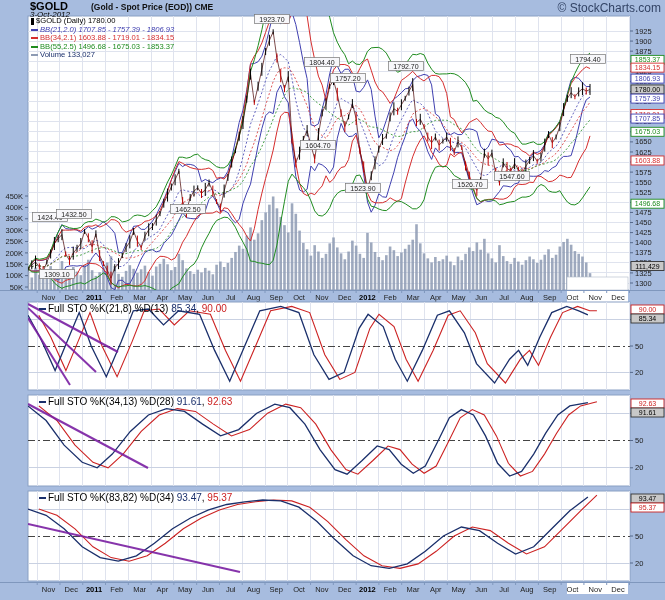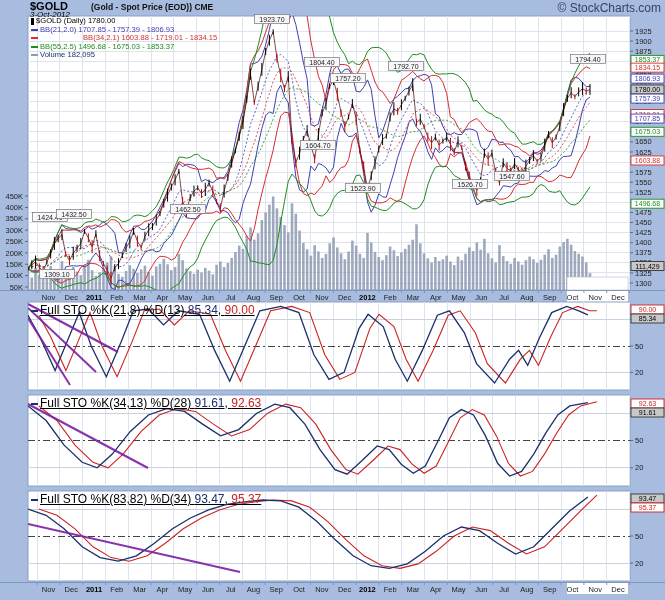--- a/index.html
+++ b/index.html
@@ -10,21 +10,21 @@
   .hdr-desc{font-size:8.5px;font-weight:bold;color:#111;padding-left:20px;}
   .credit{position:absolute;right:4px;top:1px;font-size:12px;color:#334466;}
   .date{position:absolute;left:30px;top:10px;font-size:8px;color:#000;font-style:italic;}
   .quote{position:absolute;right:5px;top:9px;font-size:8.5px;white-space:nowrap;color:#000;}
   .quote b{font-weight:bold;color:#000;margin-left:4px;}
   .quote .v{color:#14149c;}
   .legend{position:absolute;left:31px;top:17px;z-index:5;}
   .lg-row{font-size:7.6px;line-height:8.6px;white-space:nowrap;}
   .lg-row .mk{display:inline-block;width:7px;height:2px;margin-right:2px;vertical-align:middle;}
   .lg-row .mk.candle{width:3px;height:7px;}
-  .sto-title{position:absolute;left:31px;font-size:12px;white-space:nowrap;z-index:5;color:#000;text-decoration:underline;}
+  .sto-title{position:absolute;left:39px;font-size:10px;white-space:nowrap;z-index:5;color:#000;}
   .sto-title .mk{display:inline-block;width:7px;height:2px;background:#1a2f6b;margin-right:2px;vertical-align:middle;}
   .sto-title .kv{color:#1a2f6b;}
   .sto-title .dv{color:#cc2222;}
 </style>
 </head>
 <body>
 
 <div class="page">
 
   <svg id="cv" width="665" height="600">
@@ -826,23 +826,23 @@
   <div class="hdr-line1">
     <span>$GOLD</span>
     <span class="hdr-desc">(Gold - Spot Price (EOD)) CME</span>
   </div>
   <div class="credit">© StockCharts.com</div>
   <div class="date">3-Oct-2012</div>
 
 
   <div class="legend" id="main-legend">
       <div class="lg-row"><span class="mk candle" style="background: rgb(0, 0, 0);"></span><span style="color: rgb(0, 0, 0);">$GOLD (Daily) 1780.00</span></div>
-      <div class="lg-row"><span class="mk" style="background: rgb(64, 64, 176);"></span><span style="color: rgb(64, 64, 176);">BB(21,2.0) 1707.85 - 1757.39 - 1806.93</span></div>
-      <div class="lg-row"><span class="mk" style="background: rgb(214, 46, 46);"></span><span style="color: rgb(214, 46, 46); margin-left: 43px;">BB(34,2.1) 1603.88 - 1719.01 - 1834.15</span></div>
+      <div class="lg-row"><span class="mk" style="background: rgb(64, 64, 176);"></span><span style="color: rgb(64, 64, 176); font-style: italic;">BB(21,2.0) 1707.85 - 1757.39 - 1806.93</span></div>
+      <div class="lg-row"><span class="mk" style="background: rgb(214, 46, 46);"></span><span style="color: rgb(214, 46, 46);">BB(34,2.1) 1603.88 - 1719.01 - 1834.15</span></div>
       <div class="lg-row"><span class="mk" style="background: rgb(31, 140, 31);"></span><span style="color: rgb(31, 140, 31); margin-top: 28px;">BB(55,2.5) 1496.68 - 1675.03 - 1853.37</span></div>
-      <div class="lg-row"><span class="mk" style="background: rgb(141, 154, 179);"></span><span style="color: rgb(26, 47, 107);">Volume 182,095</span></div>
+      <div class="lg-row"><span class="mk" style="background: rgb(141, 154, 179);"></span><span style="color: rgb(26, 47, 107);">Volume 133,027</span></div>
     </div>
 
   <div class="sto-title" id="sto-title-0" style="top:303px"><span class="mk"></span><span>Full STO %K(21,8) %D(13) </span><span class="kv">85.34</span><span>, </span><span class="dv">90.00</span></div>
   <div class="sto-title" id="sto-title-1" style="top:396px"><span class="mk"></span><span>Full STO %K(34,13) %D(28) </span><span class="kv">91.61</span><span>, </span><span class="dv">92.63</span></div>
   <div class="sto-title" id="sto-title-2" style="top:492px"><span class="mk"></span><span>Full STO %K(83,82) %D(34) </span><span class="kv">93.47</span><span>, </span><span class="dv">95.37</span></div>
 
 </div>
 
 </body></html>

